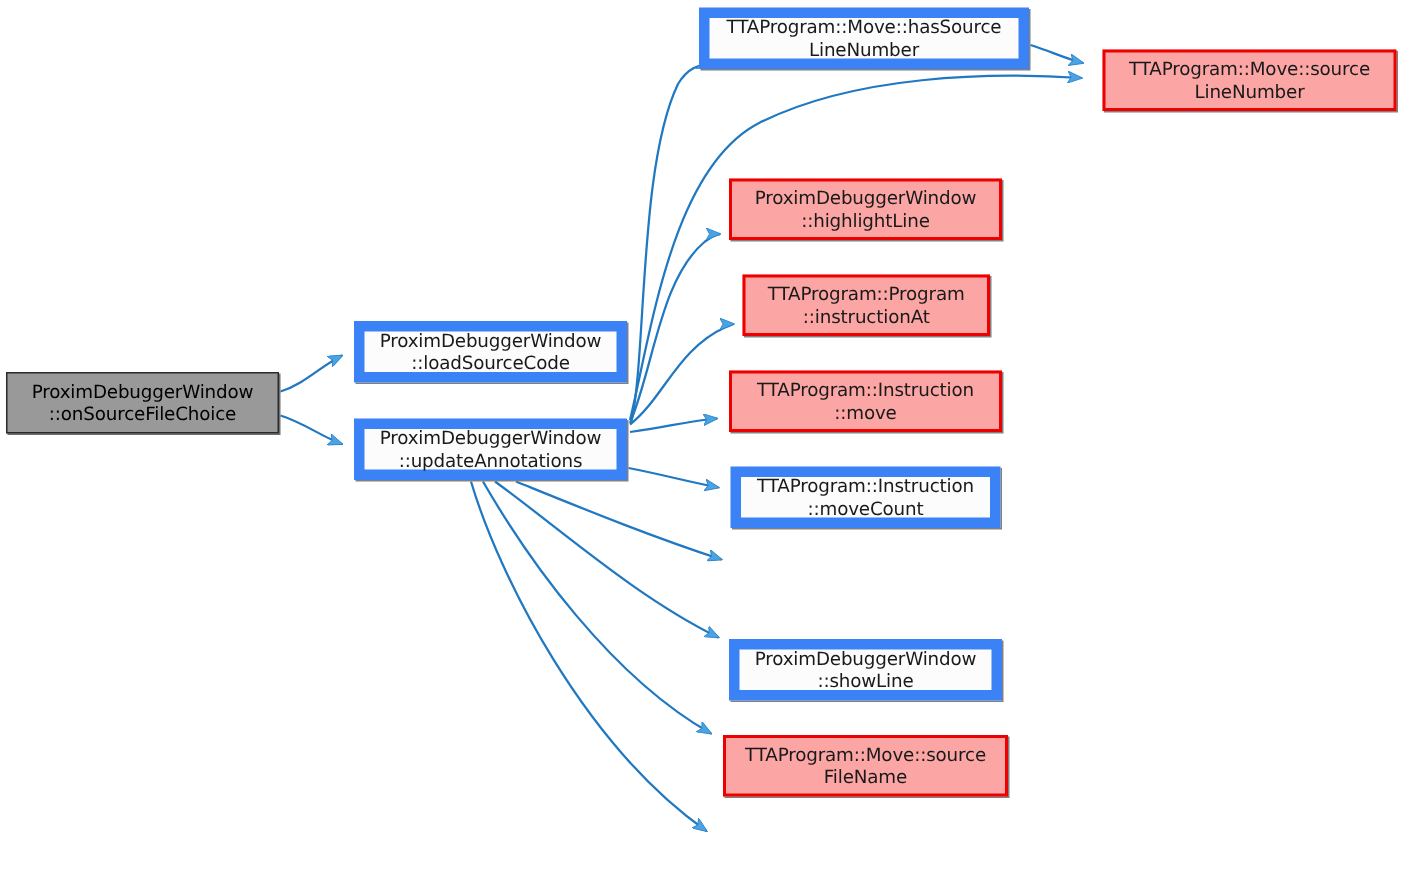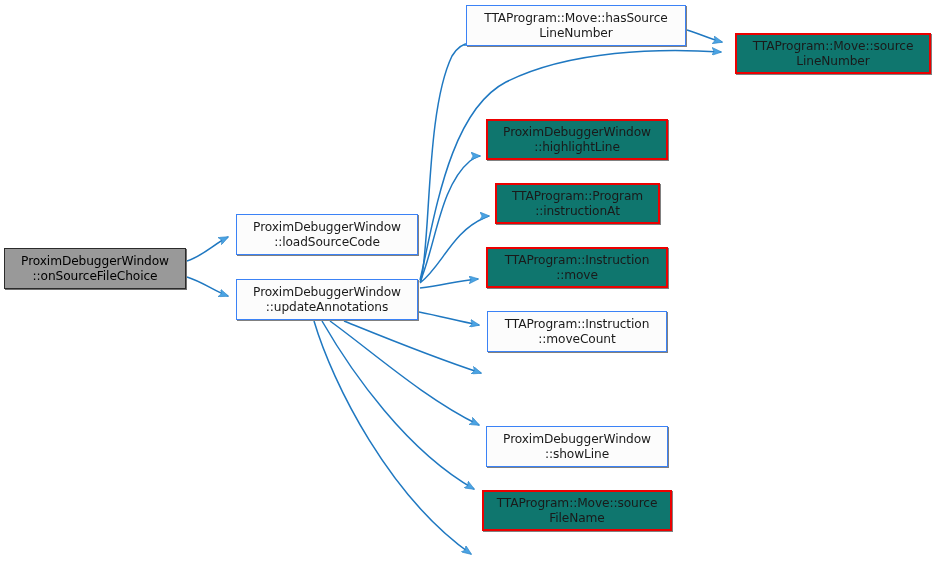--- a/index.html
+++ b/index.html
@@ -31,25 +31,25 @@
     justify-content: center;
     text-align: center;
     font-size: 12.2px;
     line-height: 1.22;
     color: #1a1a1a;
     white-space: pre-line;
     letter-spacing: -0.1px;
   }
   .node.plain {
     background: #fcfcfc;
-    border: 1px solid #3b82f6;
+    border: 7px solid #3b82f6;
     box-shadow: 1px 1px 0 0 #808080;
   }
   .node.highlight {
-    background: #0f766e;
+    background: #fca5a5;
     border: 2px solid #ec0000;
     box-shadow: 1px 1px 0 0 #808080;
   }
   .node.root {
     background: #999999;
     border: 1px solid #2b2b2b;
     box-shadow: 1px 1px 0 0 #707070;
     color: #000000;
   }
   .node .lbl {

